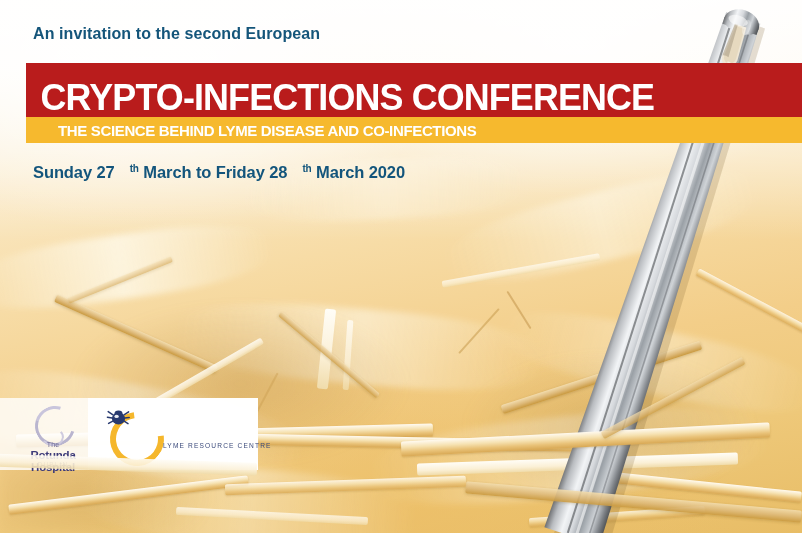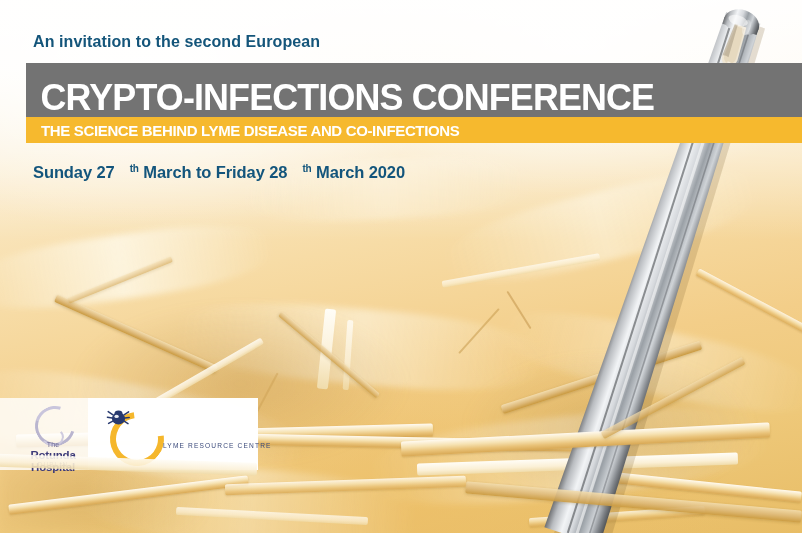--- a/index.html
+++ b/index.html
@@ -67,34 +67,34 @@
   .needle-wrap {
     position: absolute;
     left: 0; top: 0; width: 802px; height: 533px;
     pointer-events: none;
   }
 
   
   .invite-line {
     position: absolute;
     left: 33px;
-    top: 33px;
+    top: 25px;
     font-size: 16px;
     font-weight: 600;
     color: #14557a;
     letter-spacing: .1px;
     white-space: nowrap;
   }
   .title-band {
     position: absolute;
     left: 26px;
     top: 63px;
     right: 0;
     height: 69px;
-    background: #737373;
+    background: #b91c1c;
     display: flex;
     align-items: center;
   }
   .title-band .title-text {
     color: #ffffff;
     font-size: 37px;
     font-weight: bold;
     letter-spacing: -0.9px;
     padding-left: 15px;
     white-space: nowrap;
@@ -109,21 +109,21 @@
     height: 26px;
     background: #f6b92e;
     display: flex;
     align-items: center;
   }
   .sub-band .sub-text {
     color: #ffffff;
     font-size: 15px;
     font-weight: bold;
     letter-spacing: -0.35px;
-    padding-left: 15px;
+    padding-left: 32px;
     white-space: nowrap;
   }
   .detail-line {
     position: absolute;
     left: 33px;
     font-size: 16.5px;
     font-weight: bold;
     color: #13557c;
     white-space: nowrap;
     letter-spacing: -0.1px;

